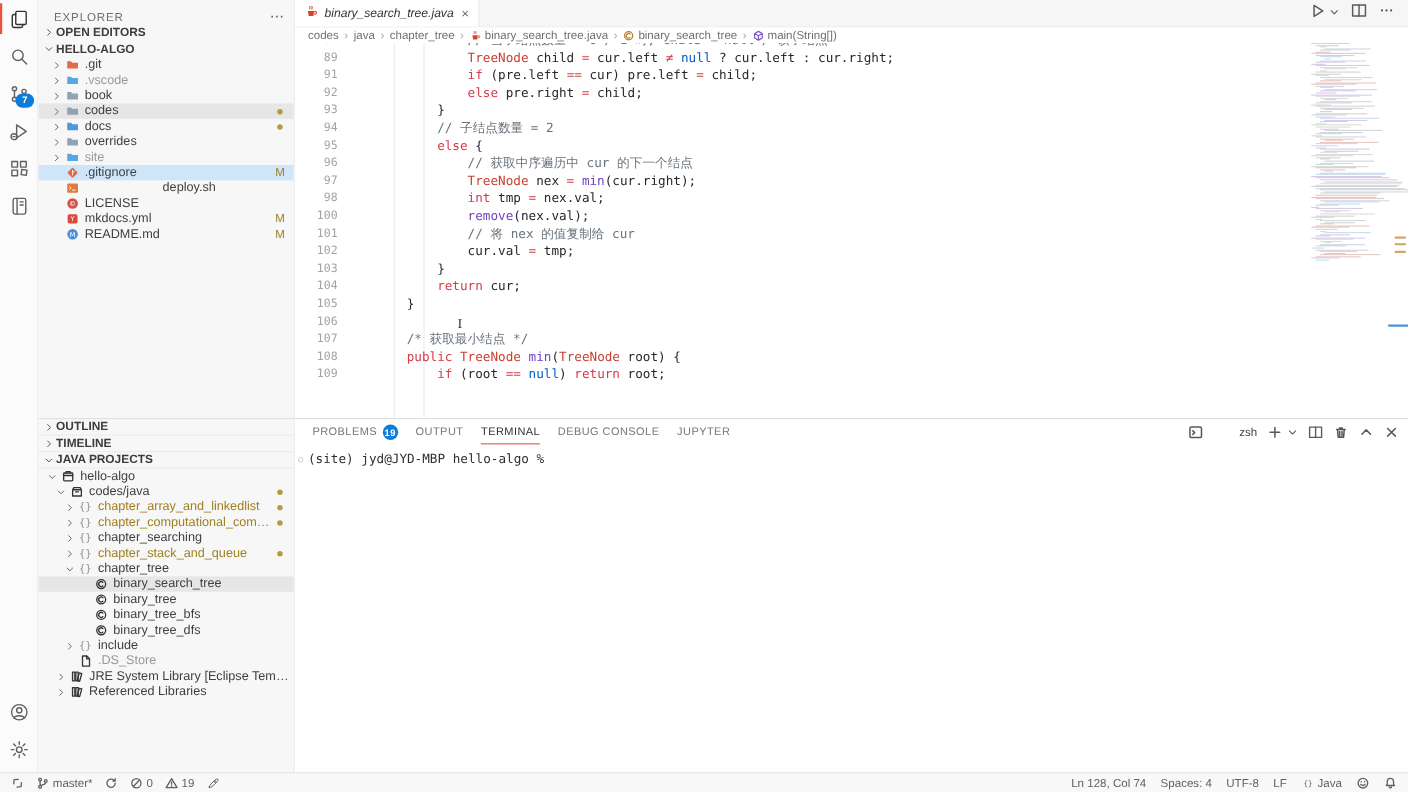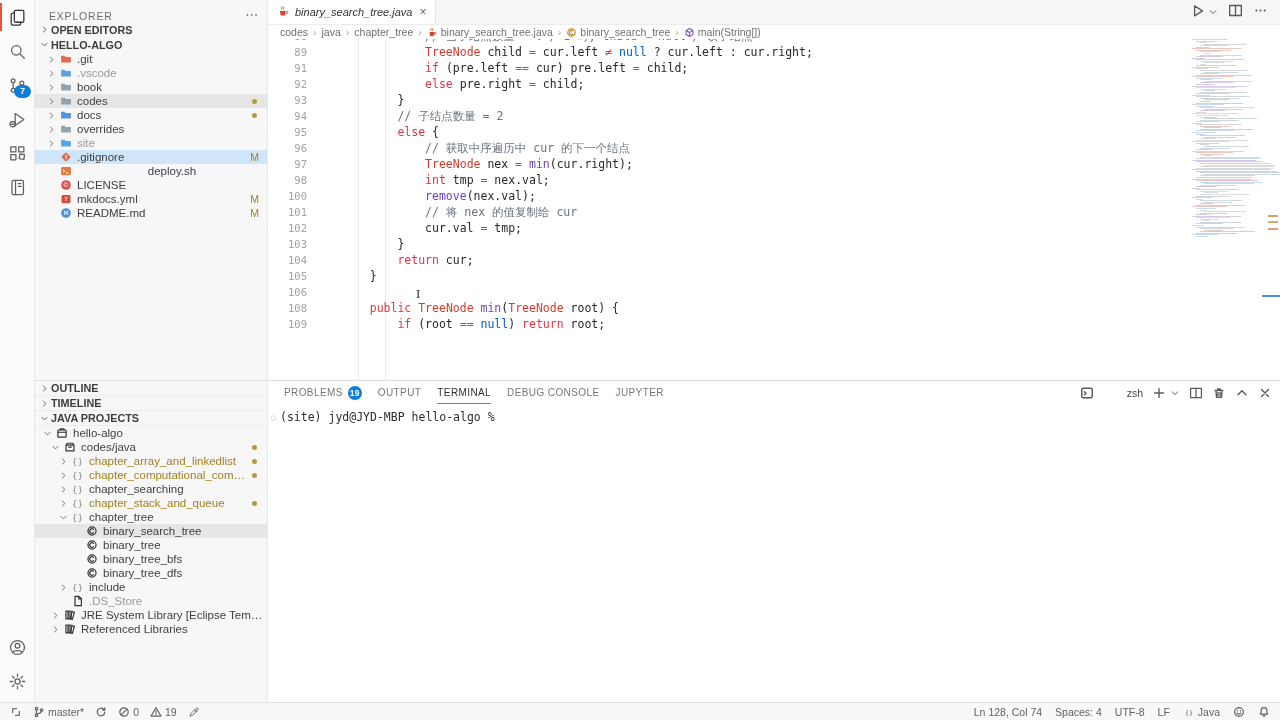--- a/index.html
+++ b/index.html
@@ -692,20 +692,25 @@
           </div>
           <div class="cline">
             <span class="ln">105</span>
             <span class="fold"></span>
             <pre><span class="pl">    }</span></pre>
           </div>
           <div class="cline">
             <span class="ln">106</span>
             <span class="fold"></span>
             <pre><span class="pl"></span></pre>
+          </div>
+          <div class="cline">
+            <span class="ln">107</span>
+            <span class="fold"></span>
+            <pre><span class="pl">    </span><span class="cm">/* 获取最小结点 */</span></pre>
           </div>
           <div class="cline">
             <span class="ln">108</span>
             <span class="fold"></span>
             <pre><span class="pl">    </span><span class="kw">public</span><span class="pl"> </span><span class="ty">TreeNode</span><span class="pl"> </span><span class="fn">min</span><span class="pl">(</span><span class="ty">TreeNode</span><span class="pl"> root) {</span></pre>
           </div>
           <div class="cline">
             <span class="ln">109</span>
             <span class="fold"></span>
             <pre><span class="pl">        </span><span class="kw">if</span><span class="pl"> (root </span><span class="kw">==</span><span class="pl"> </span><span class="cn">null</span><span class="pl">) </span><span class="kw">return</span><span class="pl"> root;</span></pre>

